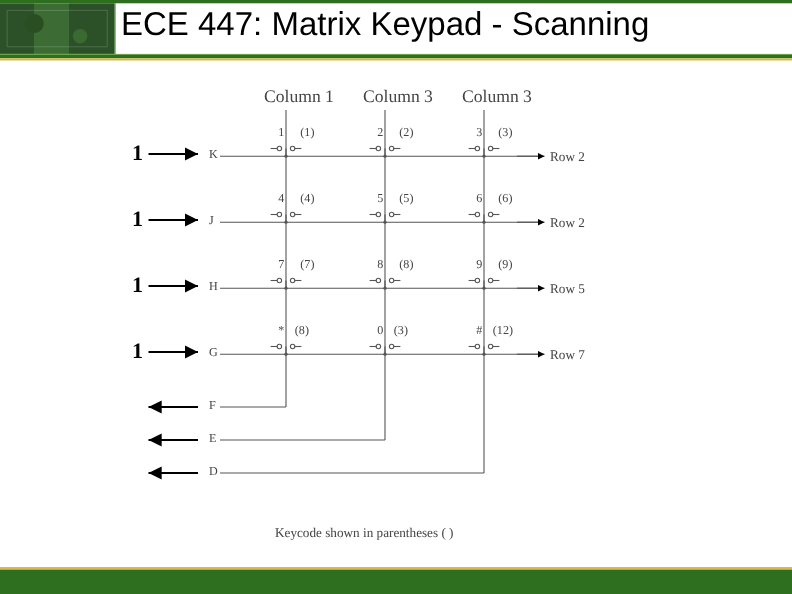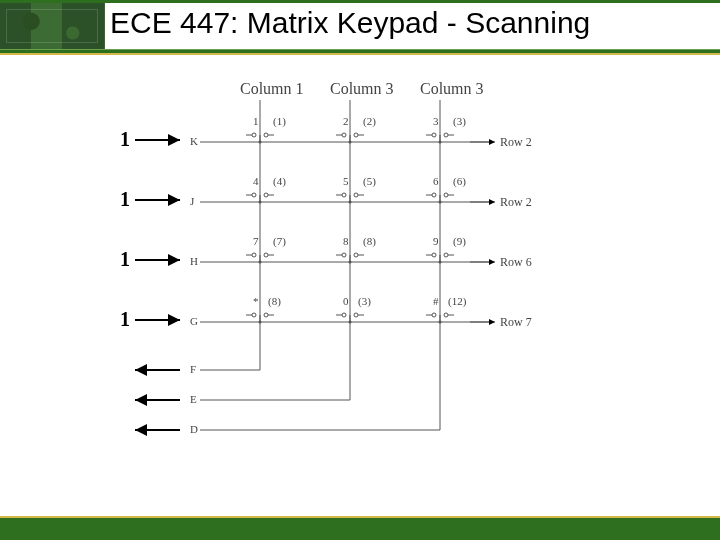--- a/index.html
+++ b/index.html
@@ -132,21 +132,21 @@
     <span class="pin-label" style="left:90px; top:115px">J</span>
     <span class="pin-label" style="left:90px; top:175px">H</span>
     <span class="pin-label" style="left:90px; top:235px">G</span>
 
     <span class="pin-label" style="left:90px; top:283px">F</span>
     <span class="pin-label" style="left:90px; top:313px">E</span>
     <span class="pin-label" style="left:90px; top:343px">D</span>
 
     <span class="row-label" style="left:400px; top:55px">Row 2</span>
     <span class="row-label" style="left:400px; top:115px">Row 2</span>
-    <span class="row-label" style="left:400px; top:175px">Row 6</span>
+    <span class="row-label" style="left:400px; top:175px">Row 5</span>
     <span class="row-label" style="left:400px; top:235px">Row 7</span>
 
     <span class="keycap" style="left:153px; top:35px">1</span>
     <span class="paren" style="left:173px; top:35px">(1)</span>
     <span class="keycap" style="left:243px; top:35px">2</span>
     <span class="paren" style="left:263px; top:35px">(2)</span>
     <span class="keycap" style="left:333px; top:35px">3</span>
     <span class="paren" style="left:353px; top:35px">(3)</span>
 
     <span class="keycap" style="left:153px; top:95px">4</span>
@@ -163,20 +163,21 @@
     <span class="keycap" style="left:333px; top:155px">9</span>
     <span class="paren" style="left:353px; top:155px">(9)</span>
 
     <span class="keycap" style="left:153px; top:215px">*</span>
     <span class="paren" style="left:168px; top:215px">(8)</span>
     <span class="keycap" style="left:243px; top:215px">0</span>
     <span class="paren" style="left:258px; top:215px">(3)</span>
     <span class="keycap" style="left:333px; top:215px">#</span>
     <span class="paren" style="left:348px; top:215px">(12)</span>
 
+    <span class="caption">Keycode shown in parentheses ( )</span>
 
     <svg class="wires">
       <defs>
         <marker id="ah" markerWidth="8" markerHeight="8" refX="6" refY="3" orient="auto">
           <path d="M0,0 L6,3 L0,6 Z" fill="#000"></path>
         </marker>
       </defs>
 
       <line class="wire-bold" x1="35" y1="60" x2="80" y2="60" marker-end="url(#ah)"></line>
       <line class="wire-bold" x1="35" y1="120" x2="80" y2="120" marker-end="url(#ah)"></line>

